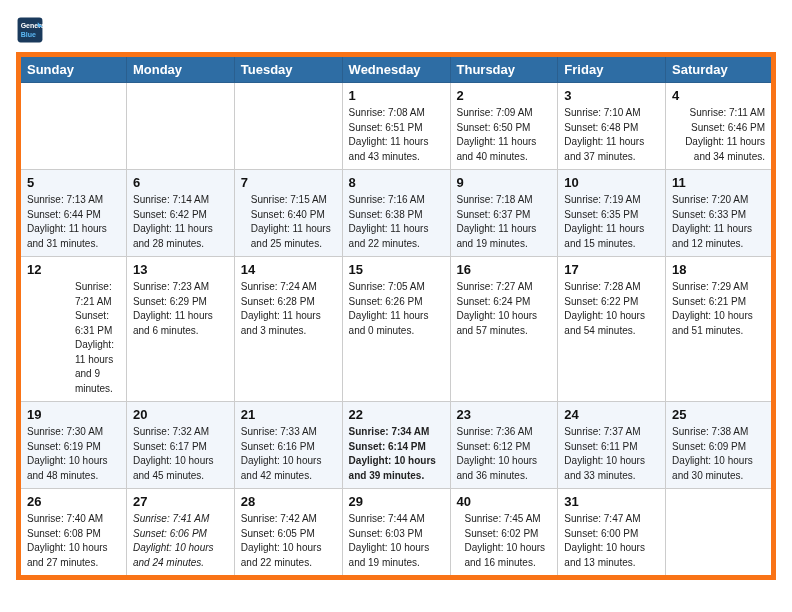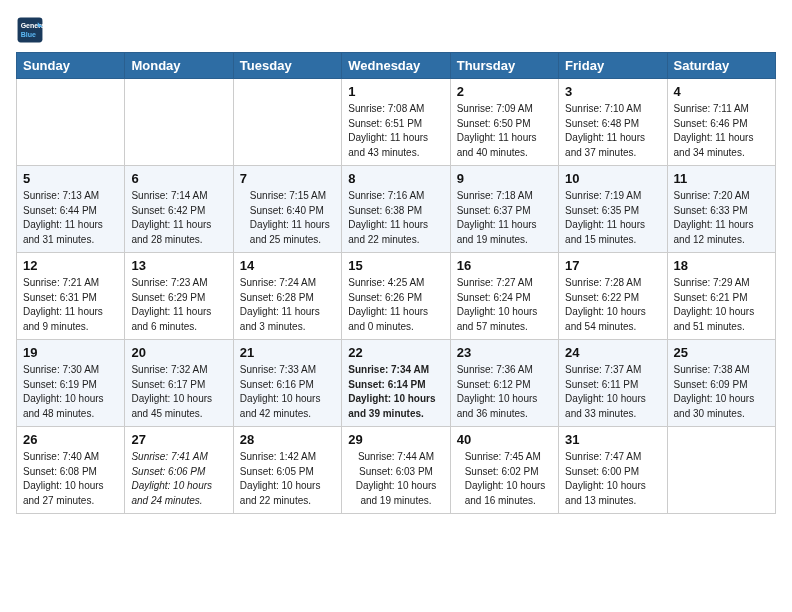--- a/index.html
+++ b/index.html
@@ -33,21 +33,21 @@
       font-weight: bold;
       color: #1a1a1a;
     }
     .subtitle {
       font-size: 15px;
       color: #333;
     }
     .calendar {
       width: 100%;
       border-collapse: collapse;
-      border: 1px solid #f97316;
+      border: 5px solid #f97316;
     }
     .calendar th {
       background: #2e6da4;
       color: #fff;
       text-align: left;
       padding: 5px 6px;
       font-size: 13px;
       border: 1px solid #2a5f8f;
     }
     .calendar td {
@@ -129,21 +129,21 @@
         </td>
         <td>
           <div class="day-num">3</div>
           <div class="day-info" style="white-space: pre-line;">Sunrise: 7:10 AM
 Sunset: 6:48 PM
 Daylight: 11 hours
 and 37 minutes.</div>
         </td>
         <td>
           <div class="day-num">4</div>
-          <div class="day-info" style="white-space: pre-line;">Sunrise: 7:11 AM
+          <div class="day-info" style="white-space: pre-line; text-align: right;">Sunrise: 7:11 AM
 Sunset: 6:46 PM
 Daylight: 11 hours
 and 34 minutes.</div>
         </td>
       </tr>
       <tr>
         <td>
           <div class="day-num">5</div>
           <div class="day-info" style="white-space: pre-line;">Sunrise: 7:13 AM
 Sunset: 6:44 PM
@@ -189,42 +189,42 @@
           <div class="day-num">11</div>
           <div class="day-info" style="white-space: pre-line;">Sunrise: 7:20 AM
 Sunset: 6:33 PM
 Daylight: 11 hours
 and 12 minutes.</div>
         </td>
       </tr>
       <tr>
         <td>
           <div class="day-num">12</div>
-          <div class="day-info" style="white-space: pre-line;">Sunrise: 7:21 AM
+          <div class="day-info" style="white-space: pre-line; margin-left: 48px;">Sunrise: 7:21 AM
 Sunset: 6:31 PM
 Daylight: 11 hours
 and 9 minutes.</div>
         </td>
         <td>
           <div class="day-num">13</div>
           <div class="day-info" style="white-space: pre-line;">Sunrise: 7:23 AM
 Sunset: 6:29 PM
 Daylight: 11 hours
 and 6 minutes.</div>
         </td>
         <td>
           <div class="day-num">14</div>
           <div class="day-info" style="white-space: pre-line;">Sunrise: 7:24 AM
 Sunset: 6:28 PM
 Daylight: 11 hours
 and 3 minutes.</div>
         </td>
         <td>
           <div class="day-num">15</div>
-          <div class="day-info" style="white-space: pre-line;">Sunrise: 4:25 AM
+          <div class="day-info" style="white-space: pre-line;">Sunrise: 7:05 AM
 Sunset: 6:26 PM
 Daylight: 11 hours
 and 0 minutes.</div>
         </td>
         <td>
           <div class="day-num">16</div>
           <div class="day-info" style="white-space: pre-line;">Sunrise: 7:27 AM
 Sunset: 6:24 PM
 Daylight: 10 hours
 and 57 minutes.</div>
@@ -305,28 +305,28 @@
         </td>
         <td>
           <div class="day-num">27</div>
           <div class="day-info" style="white-space: pre-line; font-style: italic;">Sunrise: 7:41 AM
 Sunset: 6:06 PM
 Daylight: 10 hours
 and 24 minutes.</div>
         </td>
         <td>
           <div class="day-num">28</div>
-          <div class="day-info" style="white-space: pre-line;">Sunrise: 1:42 AM
+          <div class="day-info" style="white-space: pre-line;">Sunrise: 7:42 AM
 Sunset: 6:05 PM
 Daylight: 10 hours
 and 22 minutes.</div>
         </td>
         <td>
           <div class="day-num">29</div>
-          <div class="day-info" style="white-space: pre-line; text-align: center;">Sunrise: 7:44 AM
+          <div class="day-info" style="white-space: pre-line;">Sunrise: 7:44 AM
 Sunset: 6:03 PM
 Daylight: 10 hours
 and 19 minutes.</div>
         </td>
         <td>
           <div class="day-num">40</div>
           <div class="day-info" style="white-space: pre-line; margin-left: 8px;">Sunrise: 7:45 AM
 Sunset: 6:02 PM
 Daylight: 10 hours
 and 16 minutes.</div>

